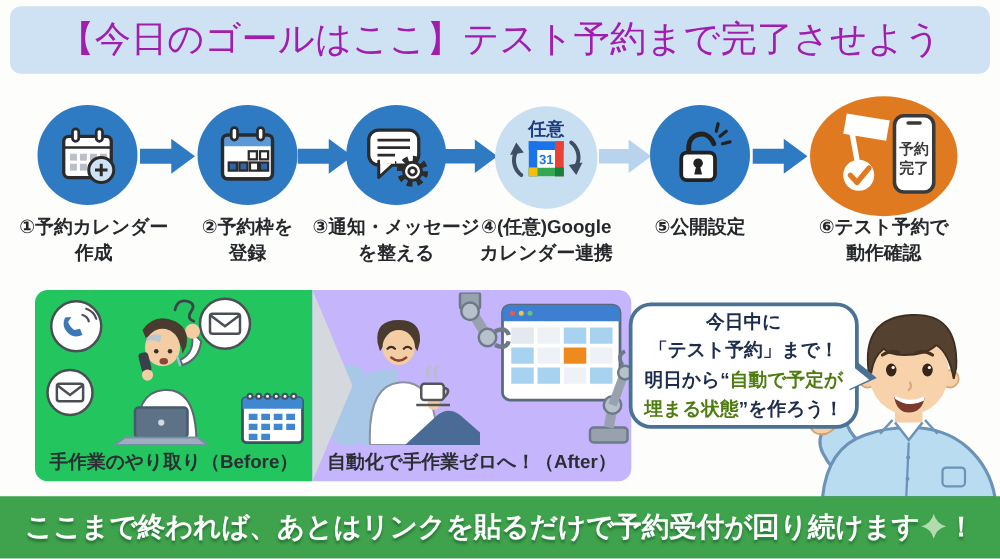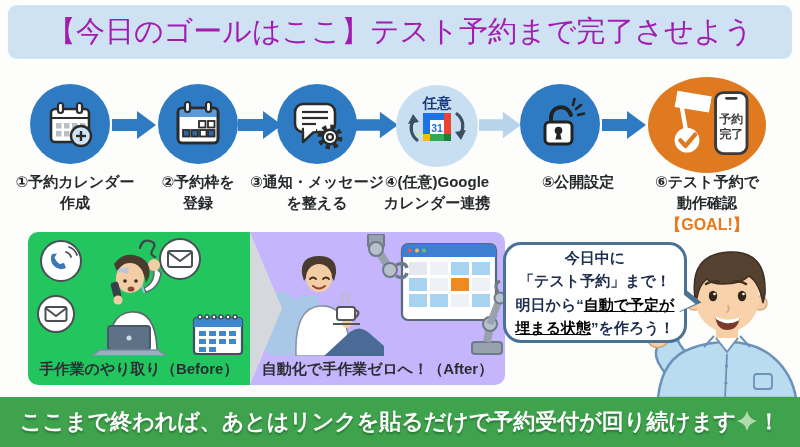--- a/index.html
+++ b/index.html
@@ -31,21 +31,21 @@
   .panel-cream{position:absolute;left:222px;top:0;width:255px;height:153px;background:#c4b5fd;border-radius:0 10px 10px 0;}
   .panel-caption{position:absolute;bottom:6px;width:100%;text-align:center;font-weight:bold;
     font-size:15px;color:#2b2f33;white-space:nowrap;}
   .panel-art{position:absolute;left:0;top:2px;}
 
   
   .speech-bubble{position:absolute;left:503px;top:242px;width:178px;height:95px;background:#fff;
     border:3px solid #4a7294;border-radius:18px;display:flex;flex-direction:column;
     align-items:center;justify-content:center;text-align:center;
     font-weight:bold;font-size:15px;color:#1d2d4d;line-height:1.55;z-index:3;}
-  .speech-bubble .hl{color:#000000;text-decoration:underline;}
+  .speech-bubble .hl{color:#4d7c0f;}
   .tail-outer{position:absolute;right:-17px;top:46px;width:0;height:0;
     border-top:9px solid transparent;border-bottom:15px solid transparent;
     border-left:19px solid #4a7294;transform:rotate(14deg);}
   .tail-inner{position:absolute;right:-11px;top:50px;width:0;height:0;
     border-top:7px solid transparent;border-bottom:12px solid transparent;
     border-left:15px solid #fff;transform:rotate(14deg);}
 
   
   .character{position:absolute;left:558px;top:226px;z-index:2;}
 
@@ -192,27 +192,26 @@
     <span class="line">を整える</span>
   </div>
   <div class="step-label" style="left:128px;width:140px;">
     <span class="line">②予約枠を</span>
     <span class="line">登録</span>
   </div>
   <div class="step-label" style="left:357px;width:160px;">
     <span class="line">④(任意)Google</span>
     <span class="line">カレンダー連携</span>
   </div>
-  <div class="step-label" style="left:508px;width:140px;">
+  <div class="step-label" style="left:490px;width:140px;">
     <span class="line">⑤公開設定</span>
   </div>
   <div class="step-label" style="left:632px;width:150px;">
     <span class="line">⑥テスト予約で</span>
     <span class="line">動作確認</span>
-    <span class="goal-line">【GOAL!】</span>
   </div>
 
   <div class="panel">
     <div class="panel-gray">
       <svg class="panel-art" width="222" height="122" viewBox="0 0 222 122">
         <g>
           <circle cx="33" cy="27" r="20" fill="#fff" stroke="#4a4f55" stroke-width="2"></circle>
           <path d="M24 20 q-3 7 2 12 q5 5 12 2 l-2 -5 -4.5 1 q-4 -3 -5 -6.5 l2.5 -4 z" fill="#3b78b5"></path>
           <path d="M38 18 q4 1 5 5 M41 13 q6 2 8 8" stroke="#4a4f55" stroke-width="1.8" fill="none" stroke-linecap="round"></path>
         </g>

